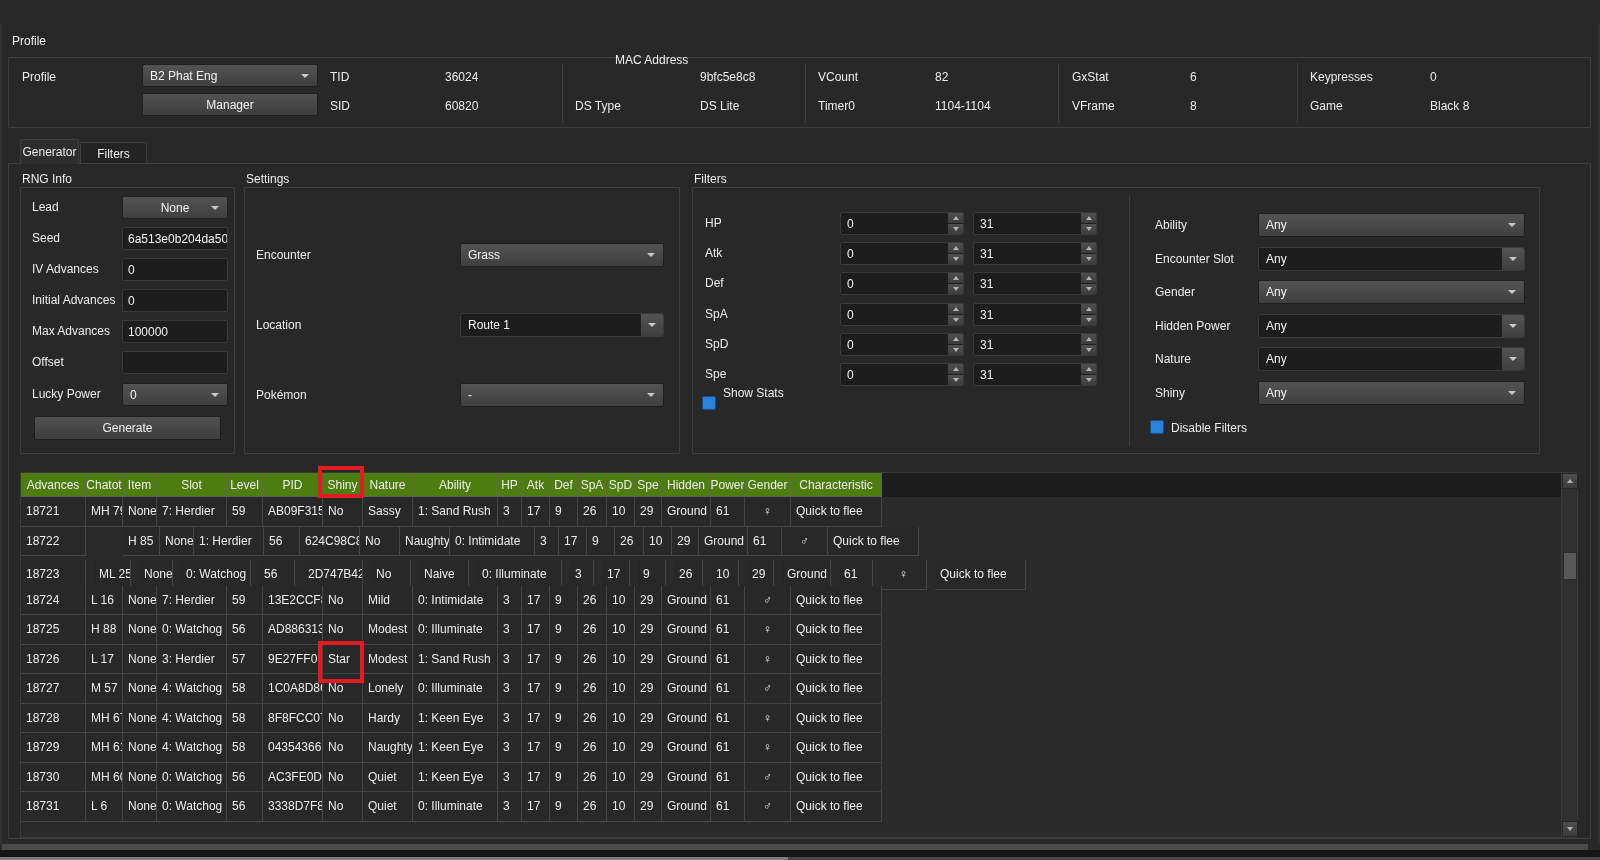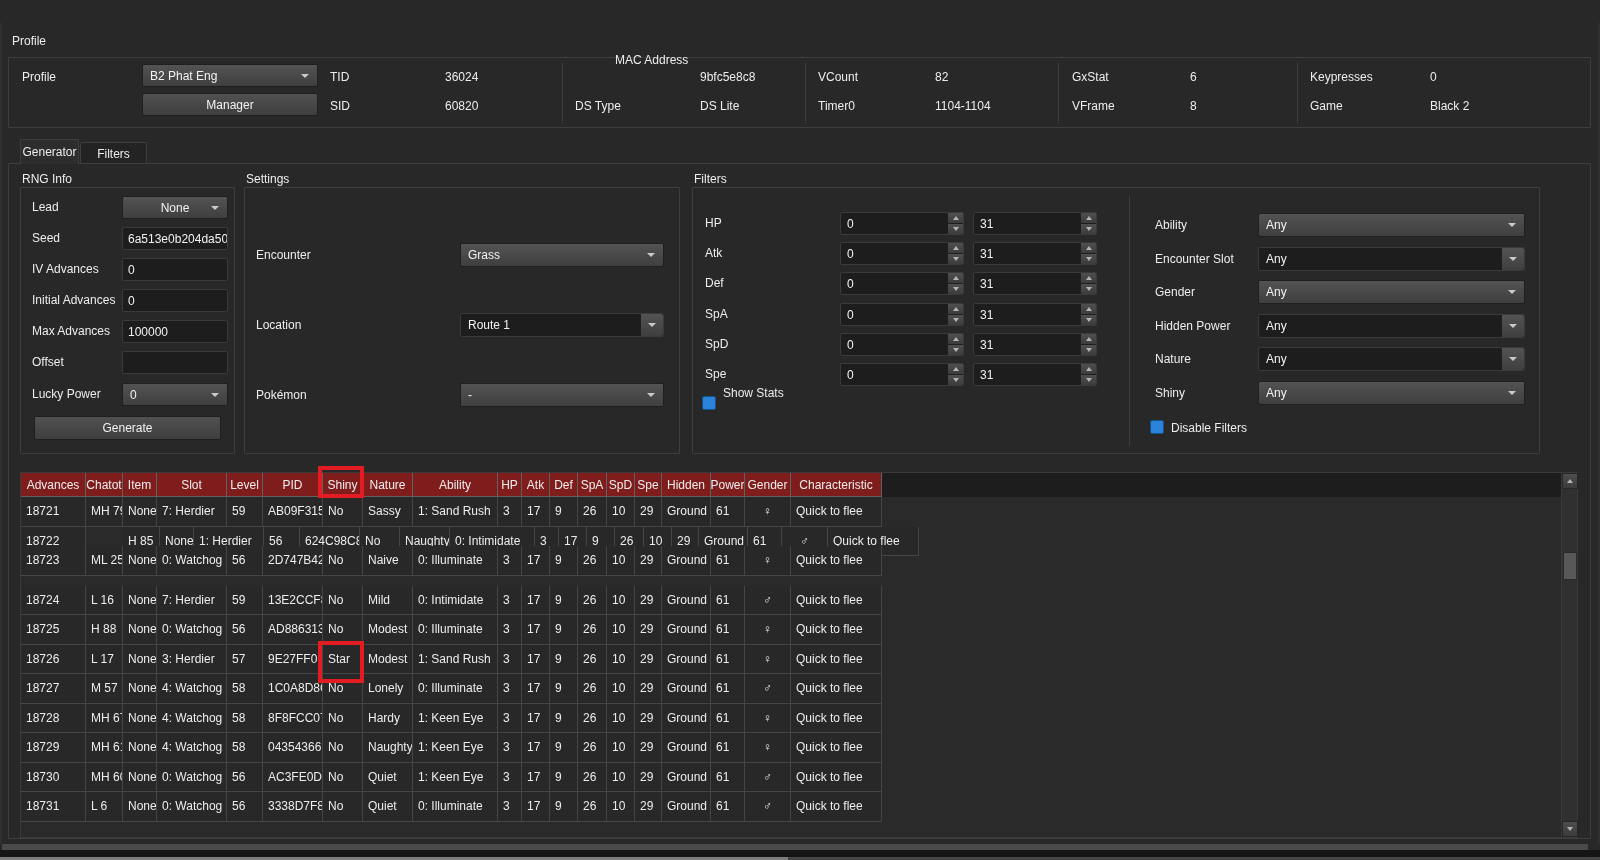--- a/index.html
+++ b/index.html
@@ -58,21 +58,21 @@
   .tab.active{background:#2d2d2d;z-index:3;}
   .tab.inactive{background:#232323;}
   
   #table{position:absolute;left:20px;top:472px;width:1558px;height:366px;background:#2a2a2a;border:1px solid #3a3a3a;box-sizing:border-box;}
   .thead-bg{position:absolute;left:0;top:0;width:100%;height:24px;background:#1d1d1d;}
   .t-row{position:absolute;left:0;display:flex;}
   .tcell{box-sizing:border-box;display:flex;align-items:center;padding:0 5px;white-space:nowrap;overflow:hidden;
     border-right:1px solid #454545;border-bottom:1px solid #454545;background:#282828;height:29.5px;}
   .tcell.center{justify-content:center;padding:0 1px;}
   .hcell{box-sizing:border-box;display:flex;align-items:center;justify-content:center;padding:0 2px;white-space:nowrap;overflow:hidden;
-    border-right:1px solid #616161;border-bottom:1px solid #616161;background:#7f1d1d;height:24px;}
+    border-right:1px solid #616161;border-bottom:1px solid #616161;background:#4d7c0f;height:24px;}
   
   .vscroll{position:absolute;right:0;top:0;width:16px;height:364px;background:#303030;border-left:1px solid #3a3a3a;box-sizing:border-box;}
   .scroll-btn{position:absolute;left:0;width:16px;height:16px;background:linear-gradient(#4e4e4e,#3b3b3b);border:1px solid #262626;box-sizing:border-box;}
   .scroll-handle{position:absolute;left:1px;width:14px;background:#585858;border:1px solid #2a2a2a;box-sizing:border-box;border-radius:1px;}
   .anno{position:absolute;border:4px solid #e31b23;box-sizing:border-box;z-index:50;pointer-events:none;background:transparent;}
   .bottom-band{position:absolute;left:2px;top:844px;width:1586px;height:6px;background:#4a4a4a;}
   .bottom-black{position:absolute;left:0;top:850px;width:1600px;height:10px;background:#151515;}
   .bb-left{position:absolute;left:0;top:857px;width:788px;height:3px;background:#7d7d7d;}
   .bb-right{position:absolute;left:788px;top:857px;width:812px;height:3px;background:#454545;}
   .edge{position:absolute;top:23px;width:2px;height:821px;background:#303030;}
@@ -109,21 +109,21 @@
       <div class="val" style="left: 935px; top: 70px;">82</div>
       <div class="lbl" style="left: 818px; top: 99px;">Timer0</div>
       <div class="val" style="left: 935px; top: 99px;">1104-1104</div>
       <div class="lbl" style="left: 1072px; top: 70px;">GxStat</div>
       <div class="val" style="left: 1190px; top: 70px;">6</div>
       <div class="lbl" style="left: 1072px; top: 99px;">VFrame</div>
       <div class="val" style="left: 1190px; top: 99px;">8</div>
       <div class="lbl" style="left: 1310px; top: 70px;">Keypresses</div>
       <div class="val" style="left: 1430px; top: 70px;">0</div>
       <div class="lbl" style="left: 1310px; top: 99px;">Game</div>
-      <div class="val" style="left: 1430px; top: 99px;">Black 2</div>
+      <div class="val" style="left: 1430px; top: 99px;">Black 8</div>
     </div>
 
   <div id="tabs">
       <div class="tab active" style="left: 20px; top: 139px; width: 59px; height: 25px;">Generator</div>
       <div class="tab inactive" style="left: 80px; top: 142px; width: 67px; height: 22px;">Filters</div>
     </div>
   <div class="frame" style="left:8px;top:163px;width:1583px;height:676px;"></div>
 
   <div class="group-title" style="left:22px;top:172px;">RNG Info</div>
   <div class="frame" style="left:20px;top:187px;width:215px;height:267px;"></div>
@@ -420,21 +420,21 @@
           <div class="tcell" style="width: 28px;">17</div>
           <div class="tcell" style="width: 28px;">9</div>
           <div class="tcell" style="width: 29px;">26</div>
           <div class="tcell" style="width: 28px;">10</div>
           <div class="tcell" style="width: 27px;">29</div>
           <div class="tcell" style="width: 49px;">Ground</div>
           <div class="tcell" style="width: 34px;">61</div>
           <div class="tcell center" style="width: 46px;">♂</div>
           <div class="tcell" style="width: 91px;">Quick to flee</div>
         </div>
-        <div class="t-row" style="top: 73px;">
+        <div class="t-row" style="top: 87px; gap: 8px;">
           <div class="tcell" style="width: 65px;">18723</div>
           <div class="tcell" style="width: 37px;">ML 25</div>
           <div class="tcell" style="width: 34px;">None</div>
           <div class="tcell" style="width: 70px;">0: Watchog</div>
           <div class="tcell" style="width: 36px;">56</div>
           <div class="tcell" style="width: 60px;">2D747B42</div>
           <div class="tcell" style="width: 40px;">No</div>
           <div class="tcell" style="width: 50px;">Naive</div>
           <div class="tcell" style="width: 85px;">0: Illuminate</div>
           <div class="tcell" style="width: 24px;">3</div>

